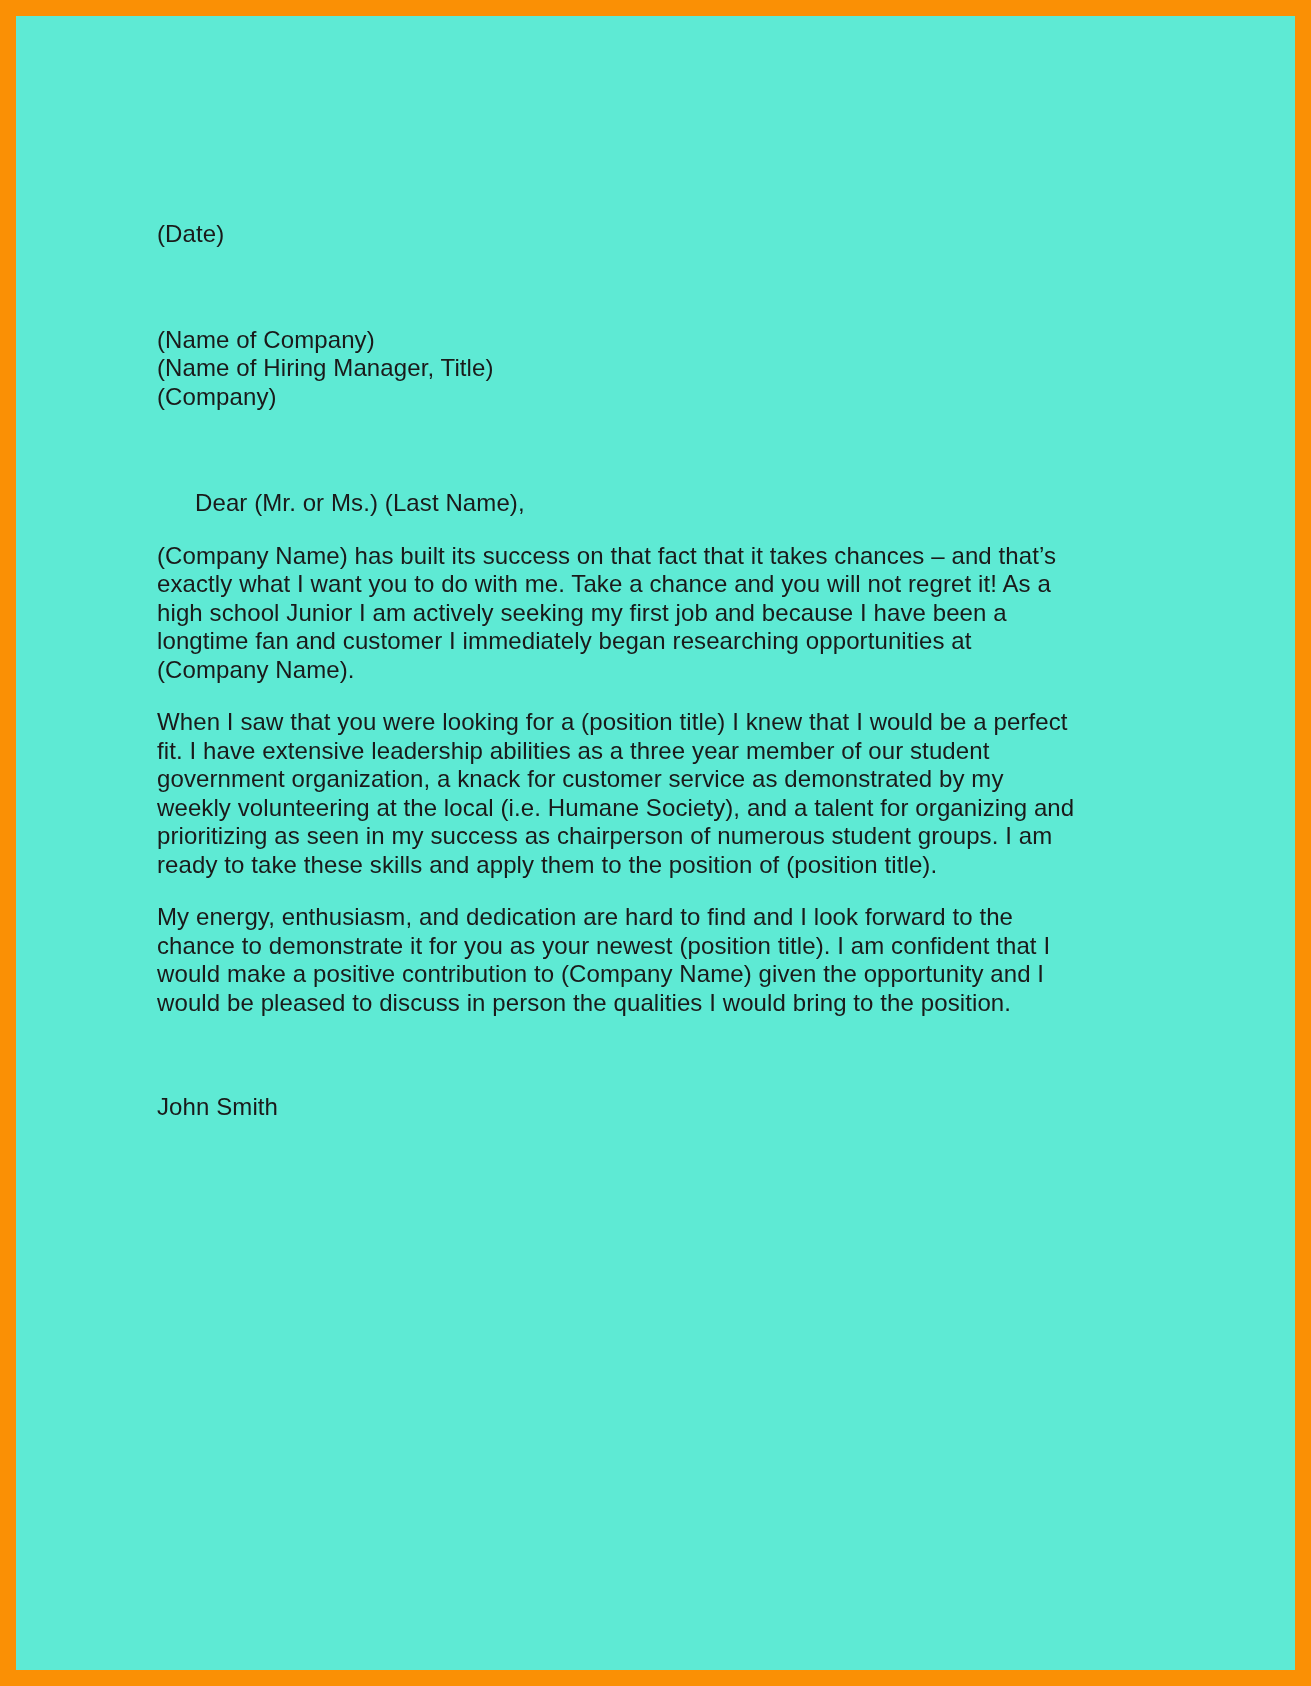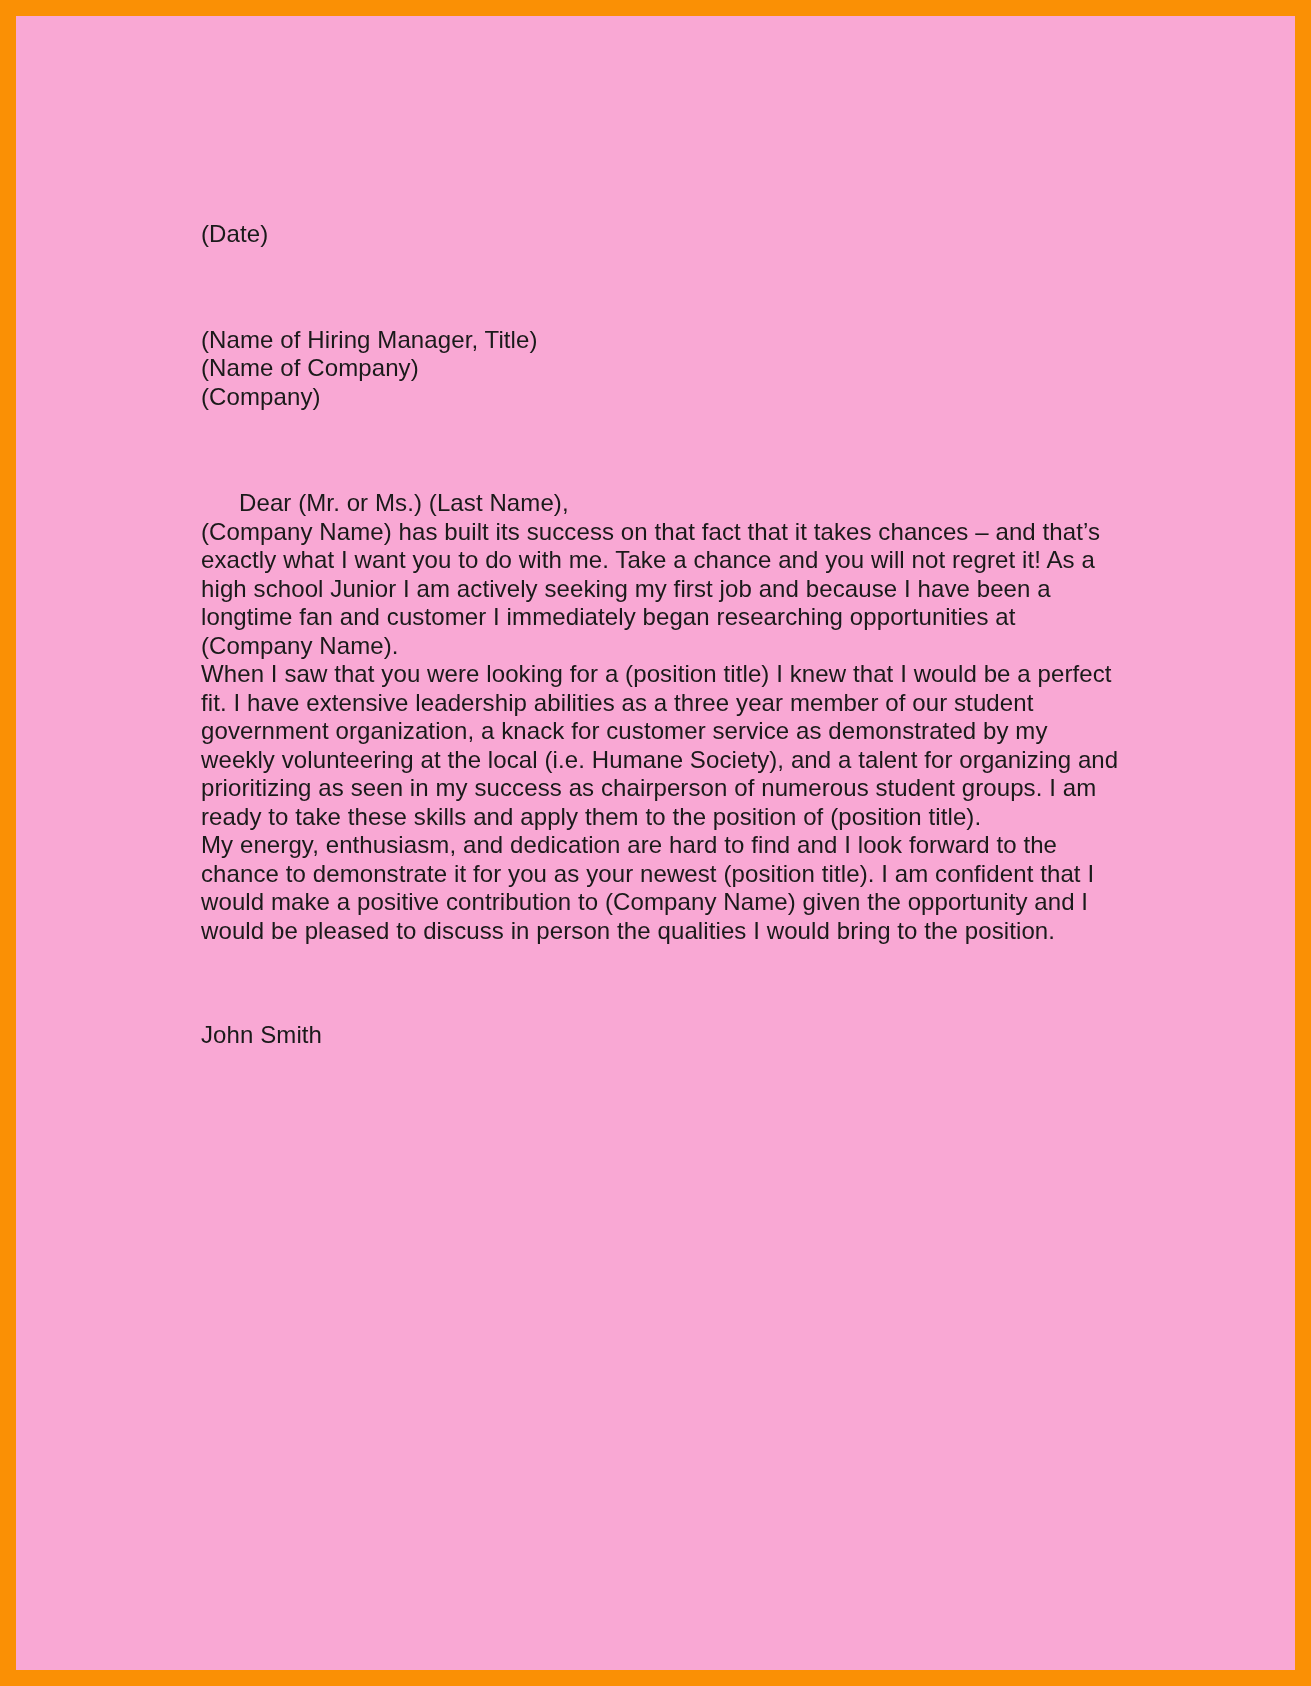--- a/index.html
+++ b/index.html
@@ -6,57 +6,56 @@
       margin: 0;
       padding: 0;
       background: #ffffff;
     }
     .page {
       position: relative;
       width: 1311px;
       height: 1686px;
       box-sizing: border-box;
       border: 16px solid #fa9005; 
-      background: #f9a8d4;
+      background: #5eead4;
       overflow: hidden;
       font-family: "Liberation Sans", "DejaVu Sans", sans-serif;
       color: #1a1a1a;
-      padding-left: 44px;
     }
     .content {
       box-sizing: border-box;
       padding: 204px 0 0 141px;
       width: 100%;
       height: 100%;
     }
     .line, .para {
       font-size: 24px;
       line-height: 28.5px;
       margin: 0;
       width: 920px;
       letter-spacing: 0.1px;
     }
     .date-line { margin-bottom: 0; }
     .recipient-block { margin-top: 77px; }
     .salutation { margin-top: 78px; margin-left: 38px; }
-    .para { }
+    .para { margin-top: 24px; }
     .closing { margin-top: 24px; }
     .signature { margin-top: 76px; }
   </style>
 </head>
 <body>
 
 <div class="page">
   <div class="content">
 
     <p class="line date-line">(Date)</p>
 
     <div class="recipient-block">
+      <p class="line">(Name of Company)</p>
       <p class="line">(Name of Hiring Manager, Title)</p>
-      <p class="line">(Name of Company)</p>
       <p class="line">(Company)</p>
     </div>
 
     <p class="line salutation">Dear (Mr. or Ms.) (Last Name),</p>
 
     <p class="para">(Company Name) has built its success on that fact that it takes chances – and that’s exactly what I want you to do with me. Take a chance and you will not regret it! As a high school Junior I am actively seeking my first job and because I have been a longtime fan and customer I immediately began researching opportunities at (Company Name).</p>
 
     <p class="para">When I saw that you were looking for a (position title) I knew that I would be a perfect fit. I have extensive leadership abilities as a three year member of our student government organization, a knack for customer service as demonstrated by my weekly volunteering at the local (i.e. Humane Society), and a talent for organizing and prioritizing as seen in my success as chairperson of numerous student groups. I am ready to take these skills and apply them to the position of (position title).</p>
 
     <p class="para">My energy, enthusiasm, and dedication are hard to find and I look forward to the chance to demonstrate it for you as your newest (position title). I am confident that I would make a positive contribution to (Company Name) given the opportunity and I would be pleased to discuss in person the qualities I would bring to the position.</p>

